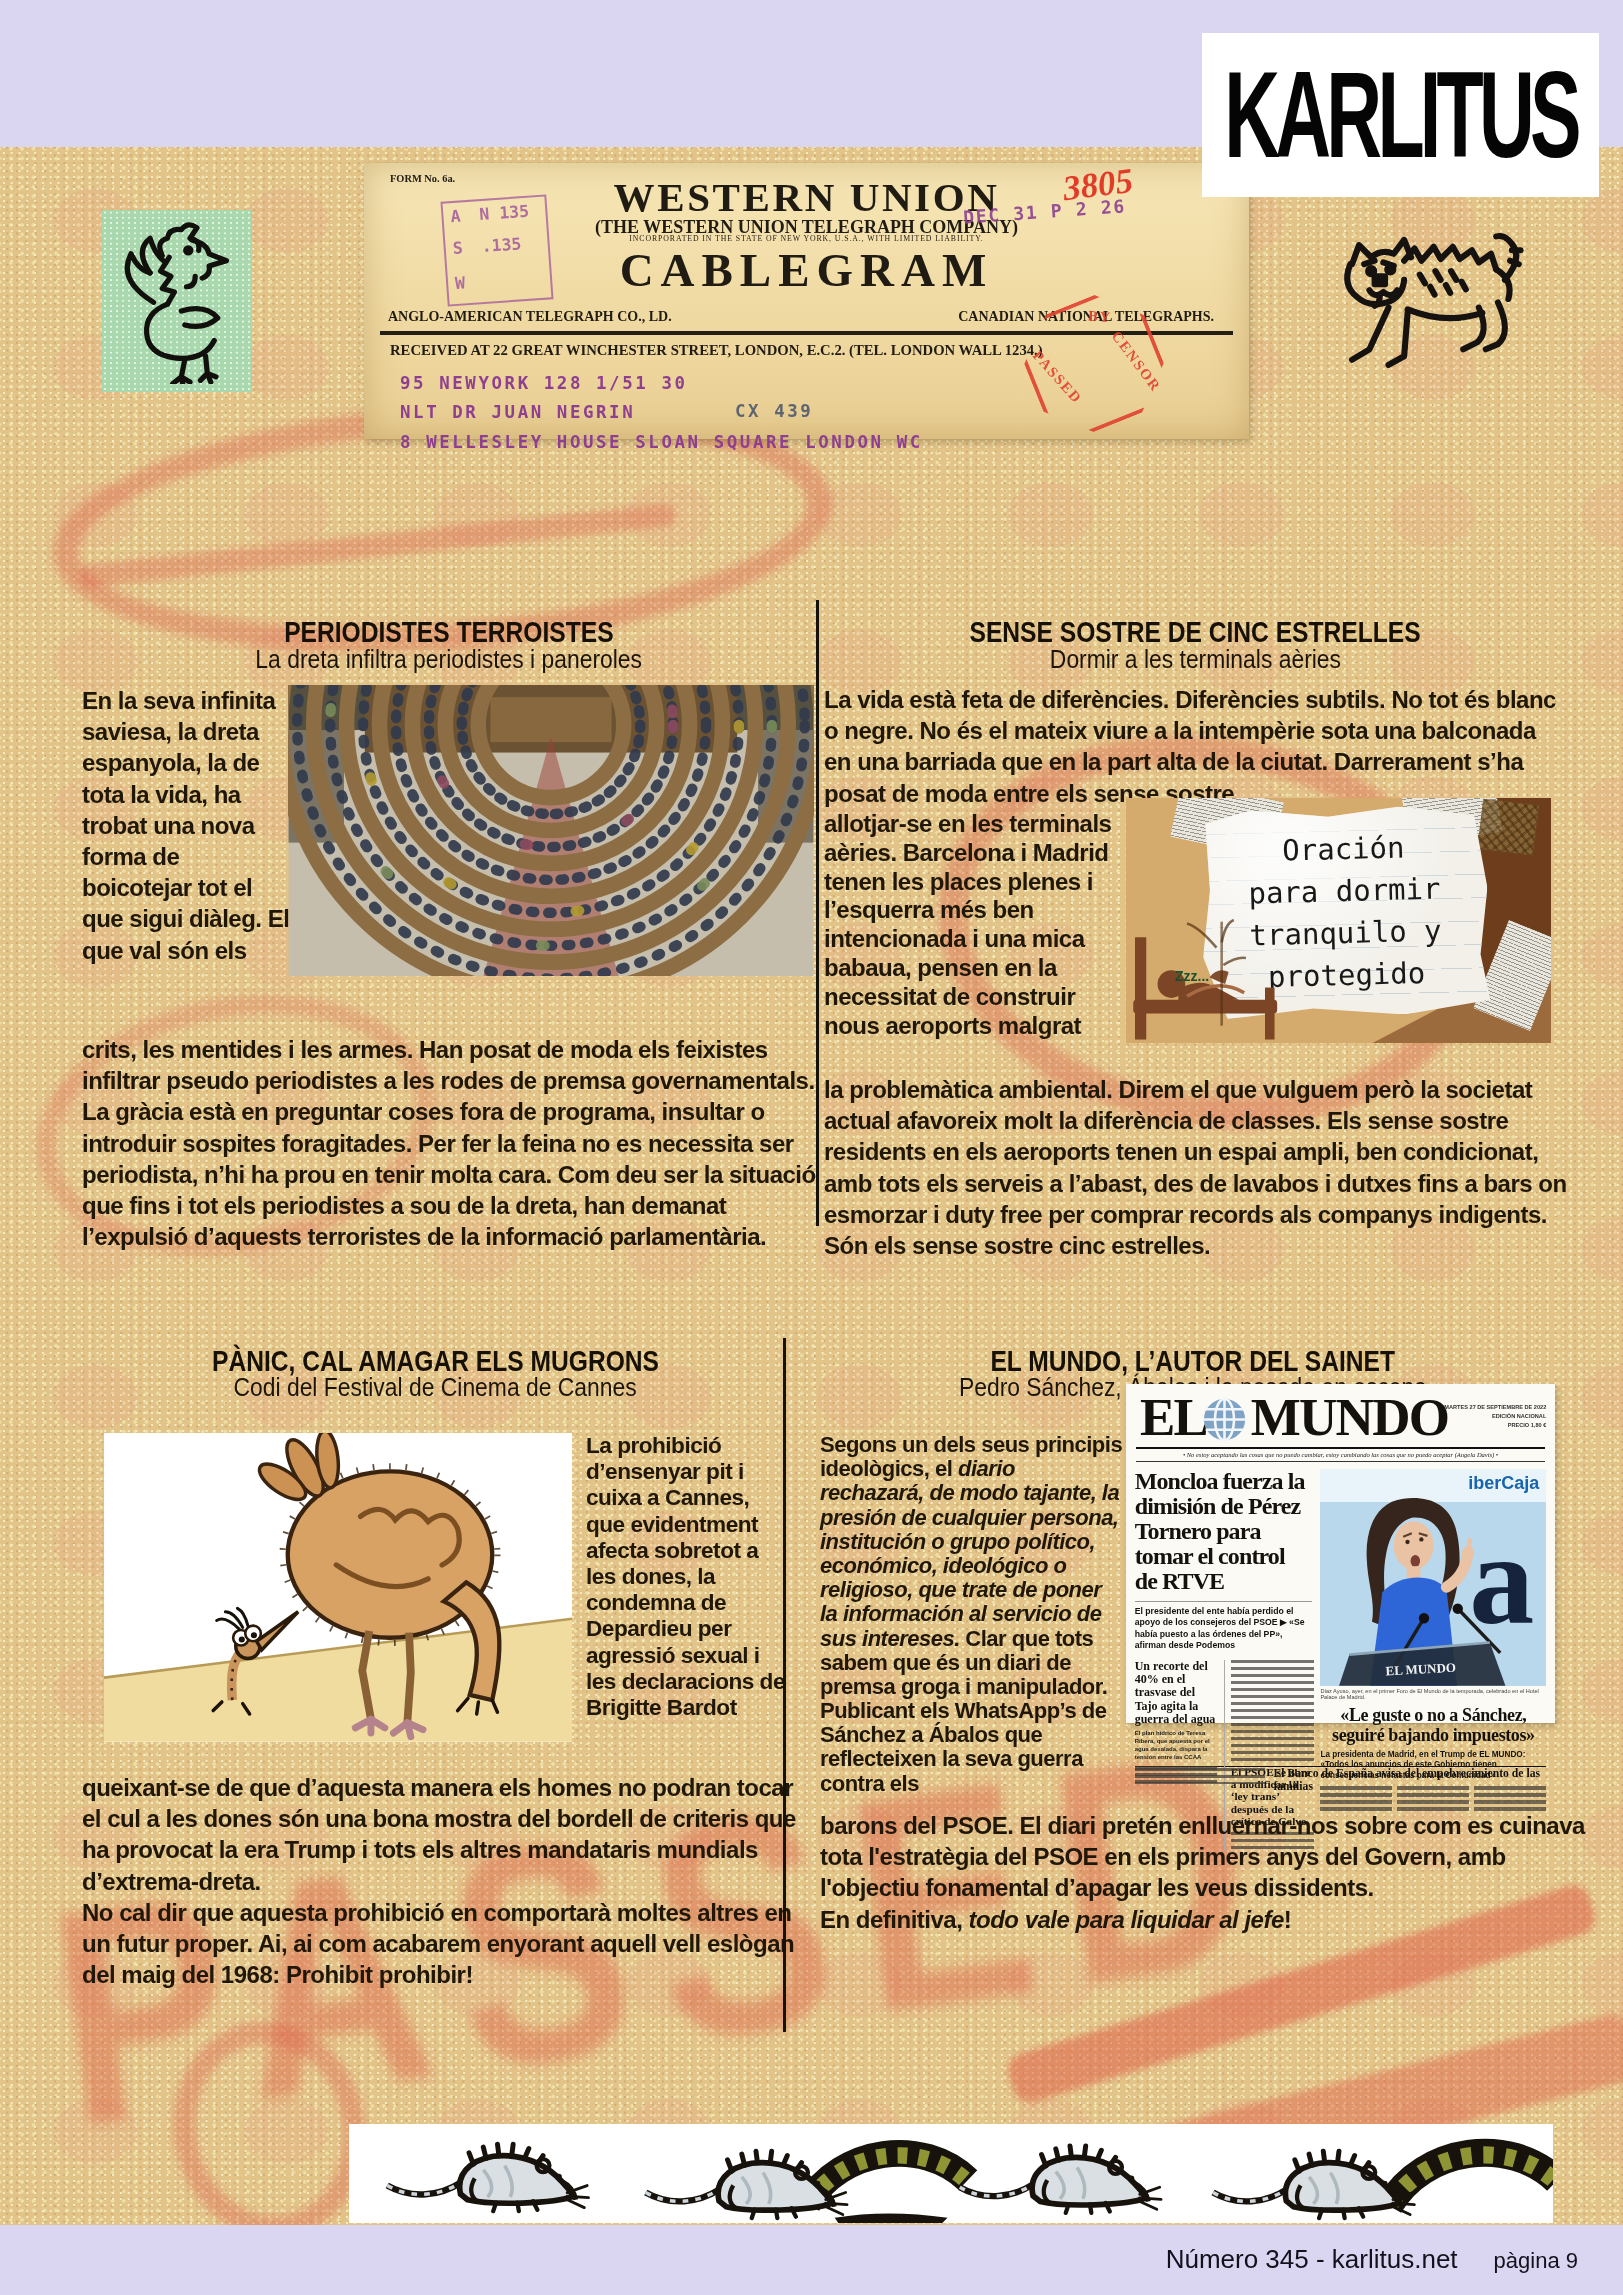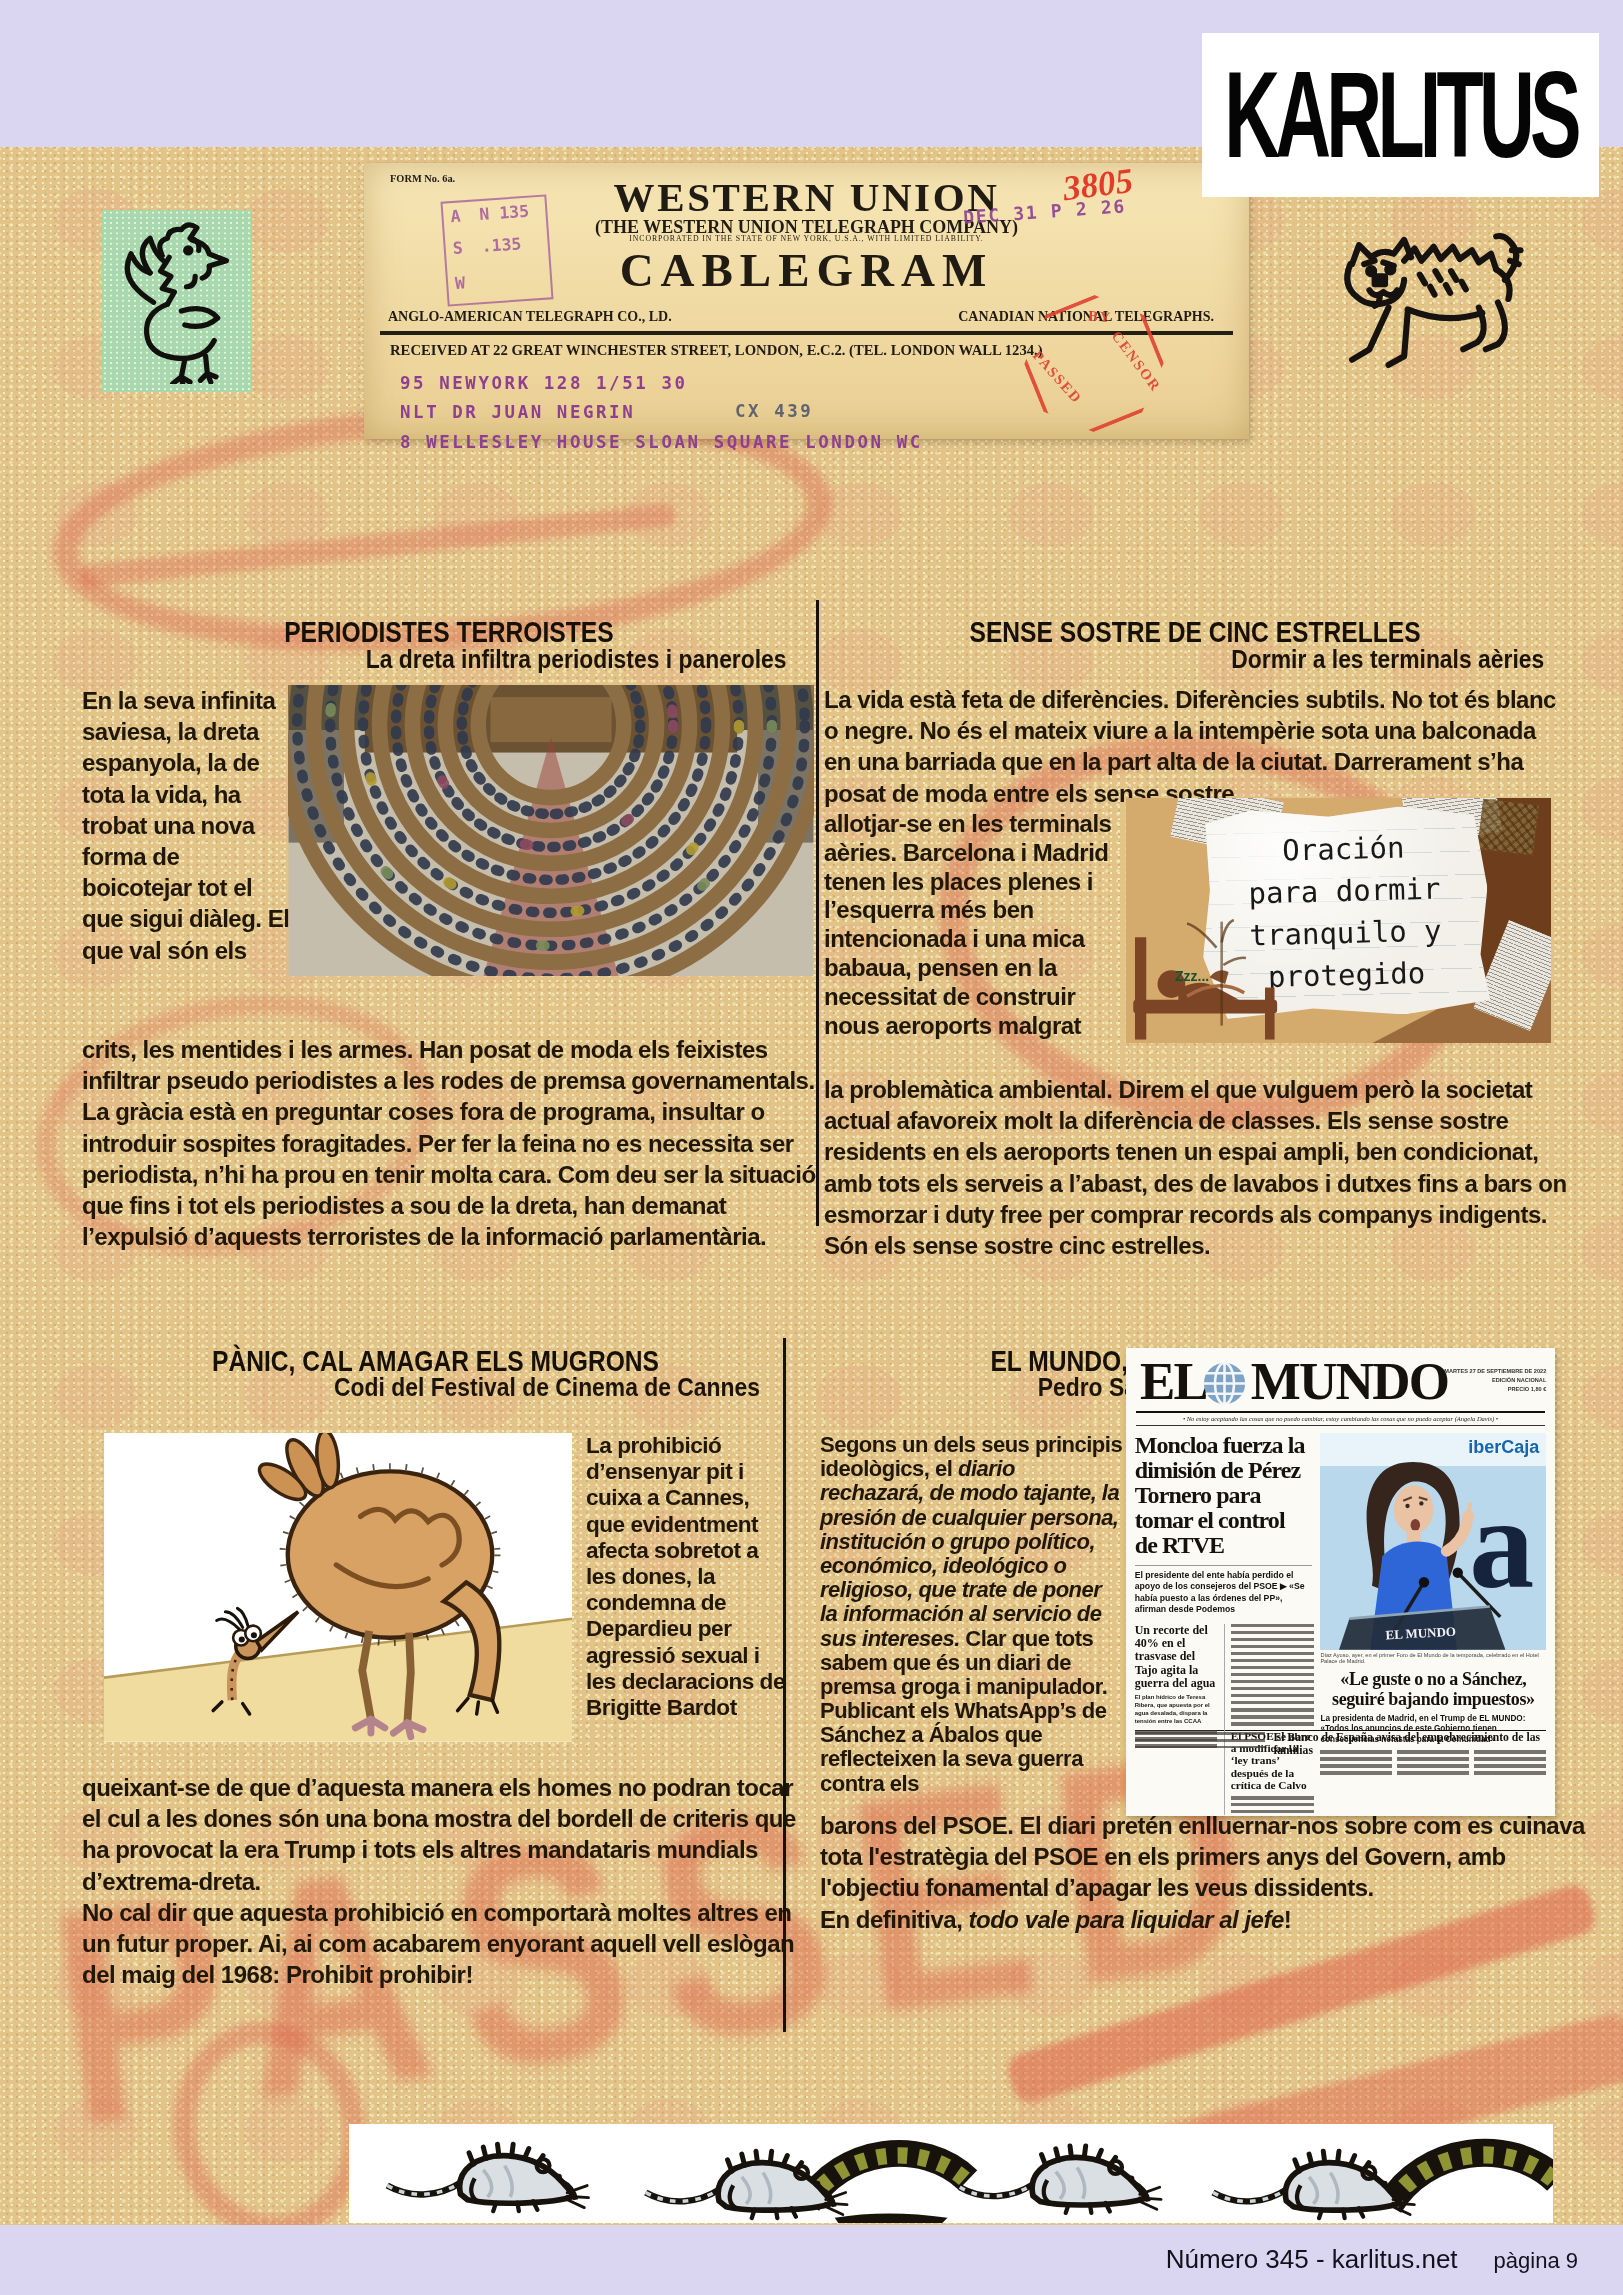--- a/index.html
+++ b/index.html
@@ -57,21 +57,21 @@
   .wu-oct .o{position:absolute;inset:0;border:4.3px solid #e04330;
     clip-path:polygon(30% 0,70% 0,100% 30%,100% 70%,70% 100%,30% 100%,0 70%,0 30%);}
   .wu-oct span{position:absolute;color:#e04330;font-weight:700;font-size:14.7px;letter-spacing:1.7px;}
   
   #greenstamp{left:102px;top:210px;width:149px;height:182px;z-index:2;
     background:radial-gradient(#e7f5e3 20%,transparent 22%) 0 0/6px 5.2px,#a9d8ae;
     display:flex;align-items:center;justify-content:center;}
   #cat{left:1326px;top:226px;width:198px;height:165px;z-index:2;}
   
   .t{position:absolute;text-align:center;font-weight:700;font-size:30px;color:#171007;z-index:2;margin-top:8px;}
-  .st{position:absolute;text-align:right;font-weight:700;font-size:26px;color:#1d1409;z-index:2;}
+  .st{position:absolute;text-align:center;font-weight:400;font-size:26px;color:#1d1409;z-index:2;}
   .tx{display:inline-block;transform:scaleX(.82);white-space:nowrap;}
   .sx{display:inline-block;transform:scaleX(.88);white-space:nowrap;}
   .b{position:absolute;font-weight:700;font-size:24px;line-height:1.3;letter-spacing:-0.5px;
     color:#201708;z-index:2;text-align:left;}
   .divider{position:absolute;width:2.6px;background:#15120c;z-index:2;}
   #a1t{left:82px;top:607px;width:733px;}  #a1s{left:82px;top:644px;width:733px;}
   #a1col{left:82px;top:685px;width:208px;}
   #a1photo{left:288px;top:685px;width:526px;height:291px;z-index:2;}
   #a1rest{left:82px;top:1034px;width:737px;}
   #div1{left:816px;top:600px;height:626px;}
@@ -103,21 +103,21 @@
     background:
       radial-gradient(ellipse at 30% 20%,rgba(255,255,255,.9),transparent 60%),
       repeating-linear-gradient(180deg,transparent 0 22.6px,#ccd4d8 22.6px 23.4px),#f2f0e9;
     clip-path:polygon(2% 6%,18% 0,45% 4%,70% 0,96% 5%,100% 40%,97% 72%,100% 94%,70% 100%,38% 96%,8% 100%,0 70%,3% 38%);
     box-shadow:1.7px 2.6px 5.2px rgba(60,40,10,.4);
     display:flex;flex-direction:column;justify-content:center;text-align:center;
     font-family:"DejaVu Sans Mono",monospace;font-size:29px;line-height:1.45;color:#191919;}
   #bed{position:absolute;left:0;bottom:0;}
   #zzz{position:absolute;left:49px;top:135px;font-weight:700;font-size:14px;color:#14532d;margin-top:35px;}
   
-  #news{left:1126px;top:1348px;width:429px;height:468px;z-index:2;background:#fbfaf5;
+  #news{left:1126px;top:1384px;width:429px;height:339px;z-index:2;background:#fbfaf5;
     box-shadow:1.7px 2.6px 7px rgba(80,60,20,.4);box-sizing:border-box;padding:5.2px 8.7px;
     font-family:"Liberation Serif",serif;color:#15110d;}
   #masthead{position:relative;height:56px;}
   .nm{position:absolute;top:0;font-weight:700;font-size:53px;letter-spacing:-1.7px;line-height:56px;}
   #nm-el{left:5.2px;}  #nm-mundo{left:116px;}
   #globe{position:absolute;left:68px;top:8.7px;}
   #dateline{position:absolute;right:0;top:14px;width:113px;font-family:"Liberation Sans",sans-serif;
     font-size:5.6px;line-height:1.6;font-weight:700;color:#333;text-align:right;}
   #motto{border-top:2.6px solid #111;border-bottom:0.9px solid #333;margin:1.7px 1.7px 0 1.7px;
     font-style:italic;font-size:6.5px;text-align:center;padding:2.6px 0;color:#222;}

